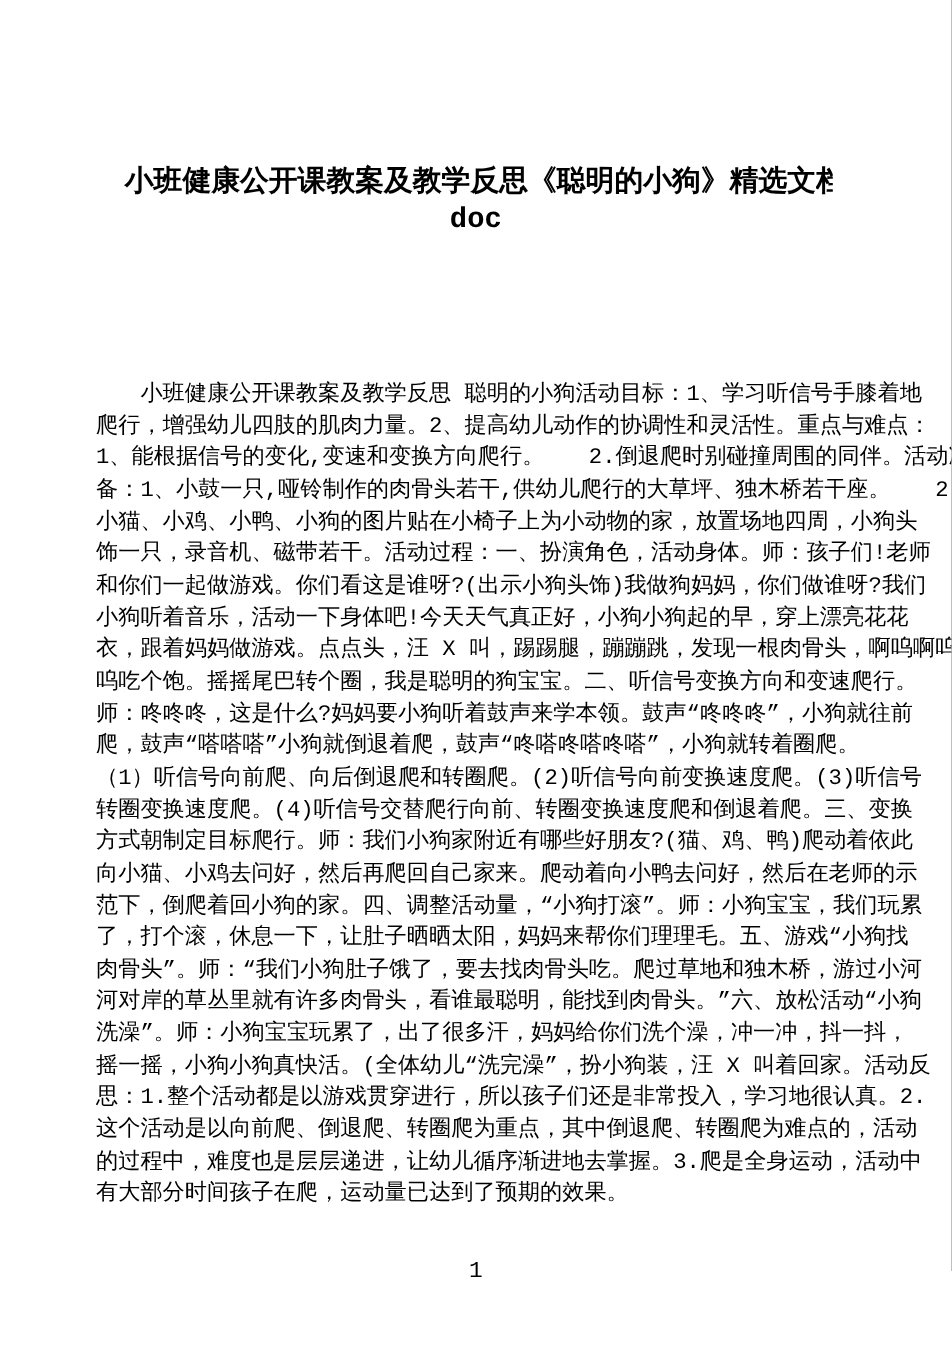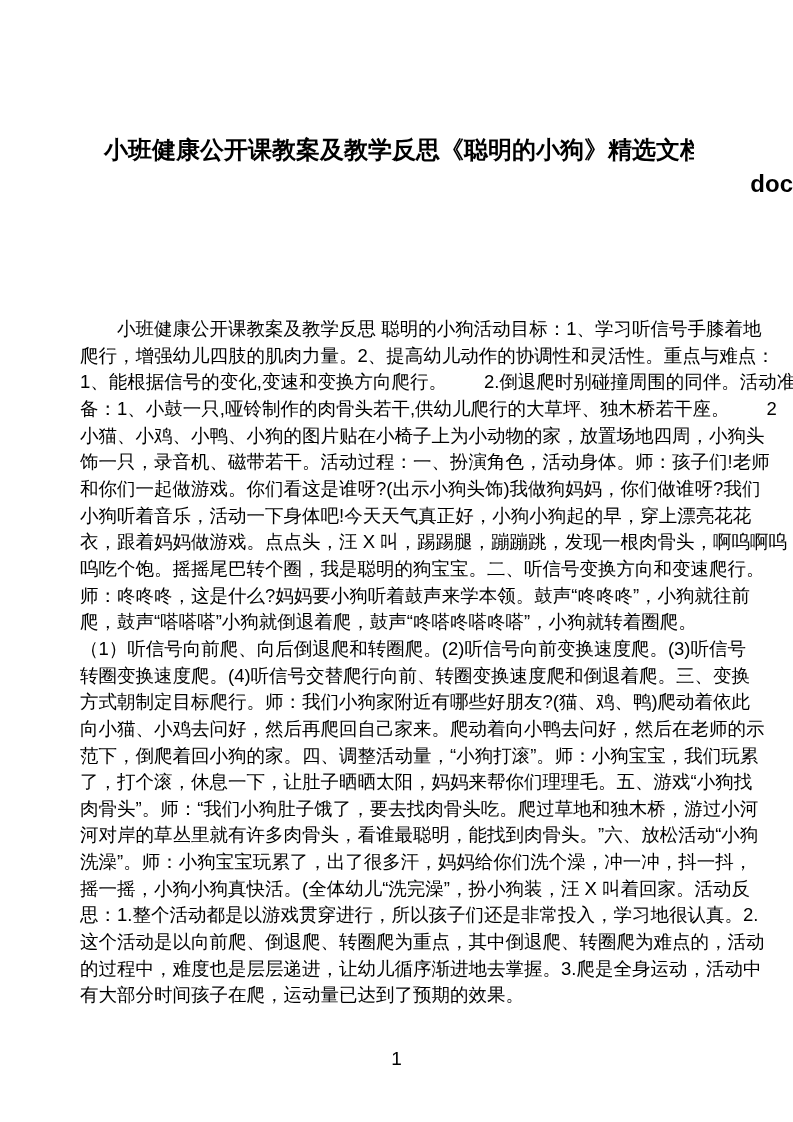--- a/index.html
+++ b/index.html
@@ -4,21 +4,21 @@
 <style>
   html, body { margin: 0; padding: 0; background: #888; }
   .page {
     position: relative;
     width: 793px;
     height: 1122px;
     margin: 0 auto;
     background: #ffffff;
     overflow: hidden;
     color: #000000;
-    font-family: Liberation Sans, sans-serif;
+    font-family: Liberation Mono, monospace;
   }
   .title-line1 {
     position: absolute;
     left: 104px;
     top: 134px;
     font-size: 24px;
     font-weight: bold;
     white-space: pre;
   }
   .clipped-char {
@@ -26,21 +26,21 @@
     width: 0.58em;
     overflow: hidden;
     vertical-align: bottom;
     white-space: pre;
   }
   .title-line2 {
     position: absolute;
     left: 0;
     top: 170px;
     width: 793px;
-    text-align: right;
+    text-align: center;
     font-size: 24px;
     font-weight: bold;
   }
   .body-text {
     position: absolute;
     left: 80px;
     top: 316px;
     width: 760px;
   }
   .body-line {

